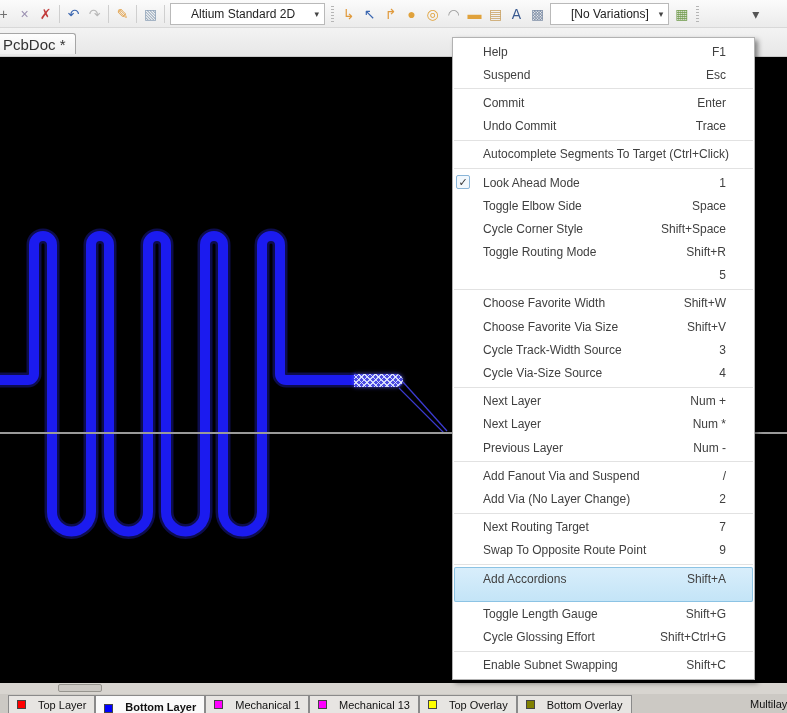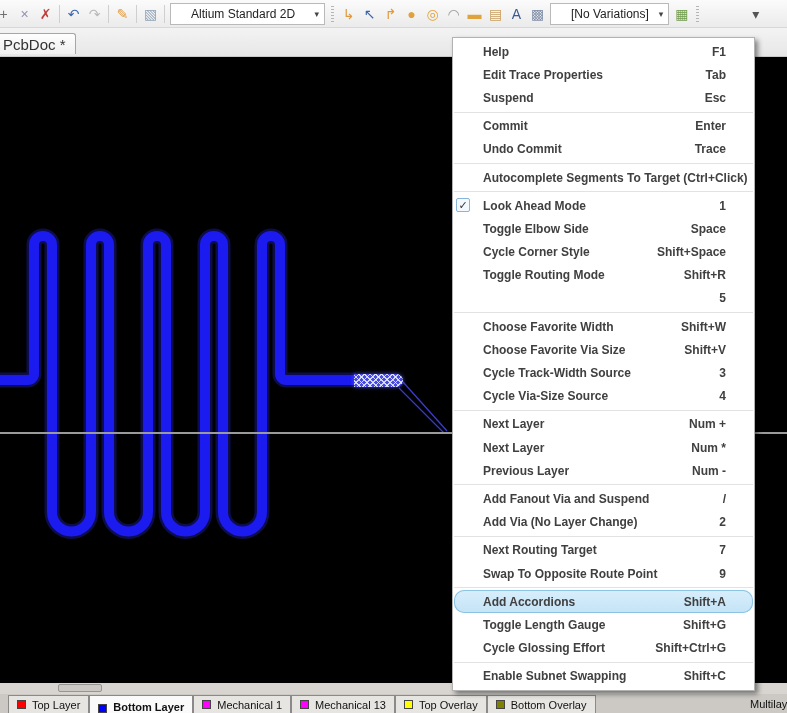--- a/index.html
+++ b/index.html
@@ -48,49 +48,48 @@
     background-image:
       repeating-linear-gradient(45deg,rgba(230,238,255,.85) 0 1px,transparent 1px 4px),
       repeating-linear-gradient(-45deg,rgba(230,238,255,.85) 0 1px,transparent 1px 4px);
     box-shadow:0 0 4px rgba(90,90,255,.8);
   }
   
   .menu{
     position:absolute;left:452px;top:37px;width:303px;box-sizing:border-box;z-index:10;
     background:#fff;border:1px solid #b2b2b2;box-shadow:3px 3px 5px rgba(0,0,0,.45);
     padding:2px 0;
-    font-weight:bold;
   }
   .mi{
     position:relative;height:23.2px;display:flex;align-items:center;
     padding:0 28px 0 30px;font-size:12px;color:#404040;white-space:nowrap;
   }
   .mi .sc{margin-left:auto;padding-left:12px;}
   .mi.hl{
     background:linear-gradient(#d9eefb,#c3e4f7);
-    box-shadow:inset 0 0 0 1px #8cc3e4;border-radius:10px;margin:0 1px;
-    padding:0 27px 0 29px;
+    box-shadow:inset 0 0 0 1px #8cc3e4;border-radius:2px;margin:0 1px;
+    padding:0 27px 12px 29px;
     align-items:center;
   }
   .check{
     position:absolute;left:3px;top:4px;width:14px;height:14px;box-sizing:border-box;
     border:1px solid #8ab5d8;background:#f2f8fd;border-radius:2px;
     color:#333;font-size:11px;line-height:12px;text-align:center;
   }
   .msep{border-top:1px solid #e2e2e2;margin:2px 1px;}
   
   .hscroll{position:absolute;top:683px;left:0;width:787px;height:11px;background:#d8d5d0;}
   .hthumb{position:absolute;left:58px;top:1px;width:44px;height:8px;box-sizing:border-box;
           background:#ccc9c4;border:1px solid #97958f;border-radius:2px;}
   .layertabs{
     position:absolute;top:694px;left:0;width:787px;height:19px;box-sizing:border-box;
     background:#ccc9c4;display:flex;align-items:flex-end;padding-left:8px;z-index:1;
   }
   .ltab{
-    display:flex;align-items:center;gap:6px;height:18px;box-sizing:border-box;
+    display:flex;align-items:center;gap:12px;height:18px;box-sizing:border-box;
     padding:0 8px;background:#e7e5e2;border:1px solid #8a8a8a;border-bottom:none;
     font-size:11px;color:#111;white-space:nowrap;cursor:default;
   }
   .ltab.active{background:#fafafa;font-weight:bold;align-items:flex-end;}
   .swatch{width:9px;height:9px;box-sizing:border-box;border:1px solid #444;flex:none;}
   .ltab-partial{
     position:absolute;left:750px;top:694px;height:19px;z-index:2;
     display:flex;align-items:center;font-size:11px;color:#111;white-space:nowrap;
   }
 </style>
@@ -189,24 +188,20 @@
 <div class="ltab-partial">
   <span>Multilayer</span>
 </div>
 
 <div class="menu">
     <div class="mi">
       <span>Help</span>
       <span class="sc">F1</span>
     </div>
     <div class="mi">
-      <span>Edit Trace Properties</span>
-      <span class="sc">Tab</span>
-    </div>
-    <div class="mi">
       <span>Suspend</span>
       <span class="sc">Esc</span>
     </div>
     <div class="msep"></div>
     <div class="mi">
       <span>Commit</span>
       <span class="sc">Enter</span>
     </div>
     <div class="mi">
       <span>Undo Commit</span>

